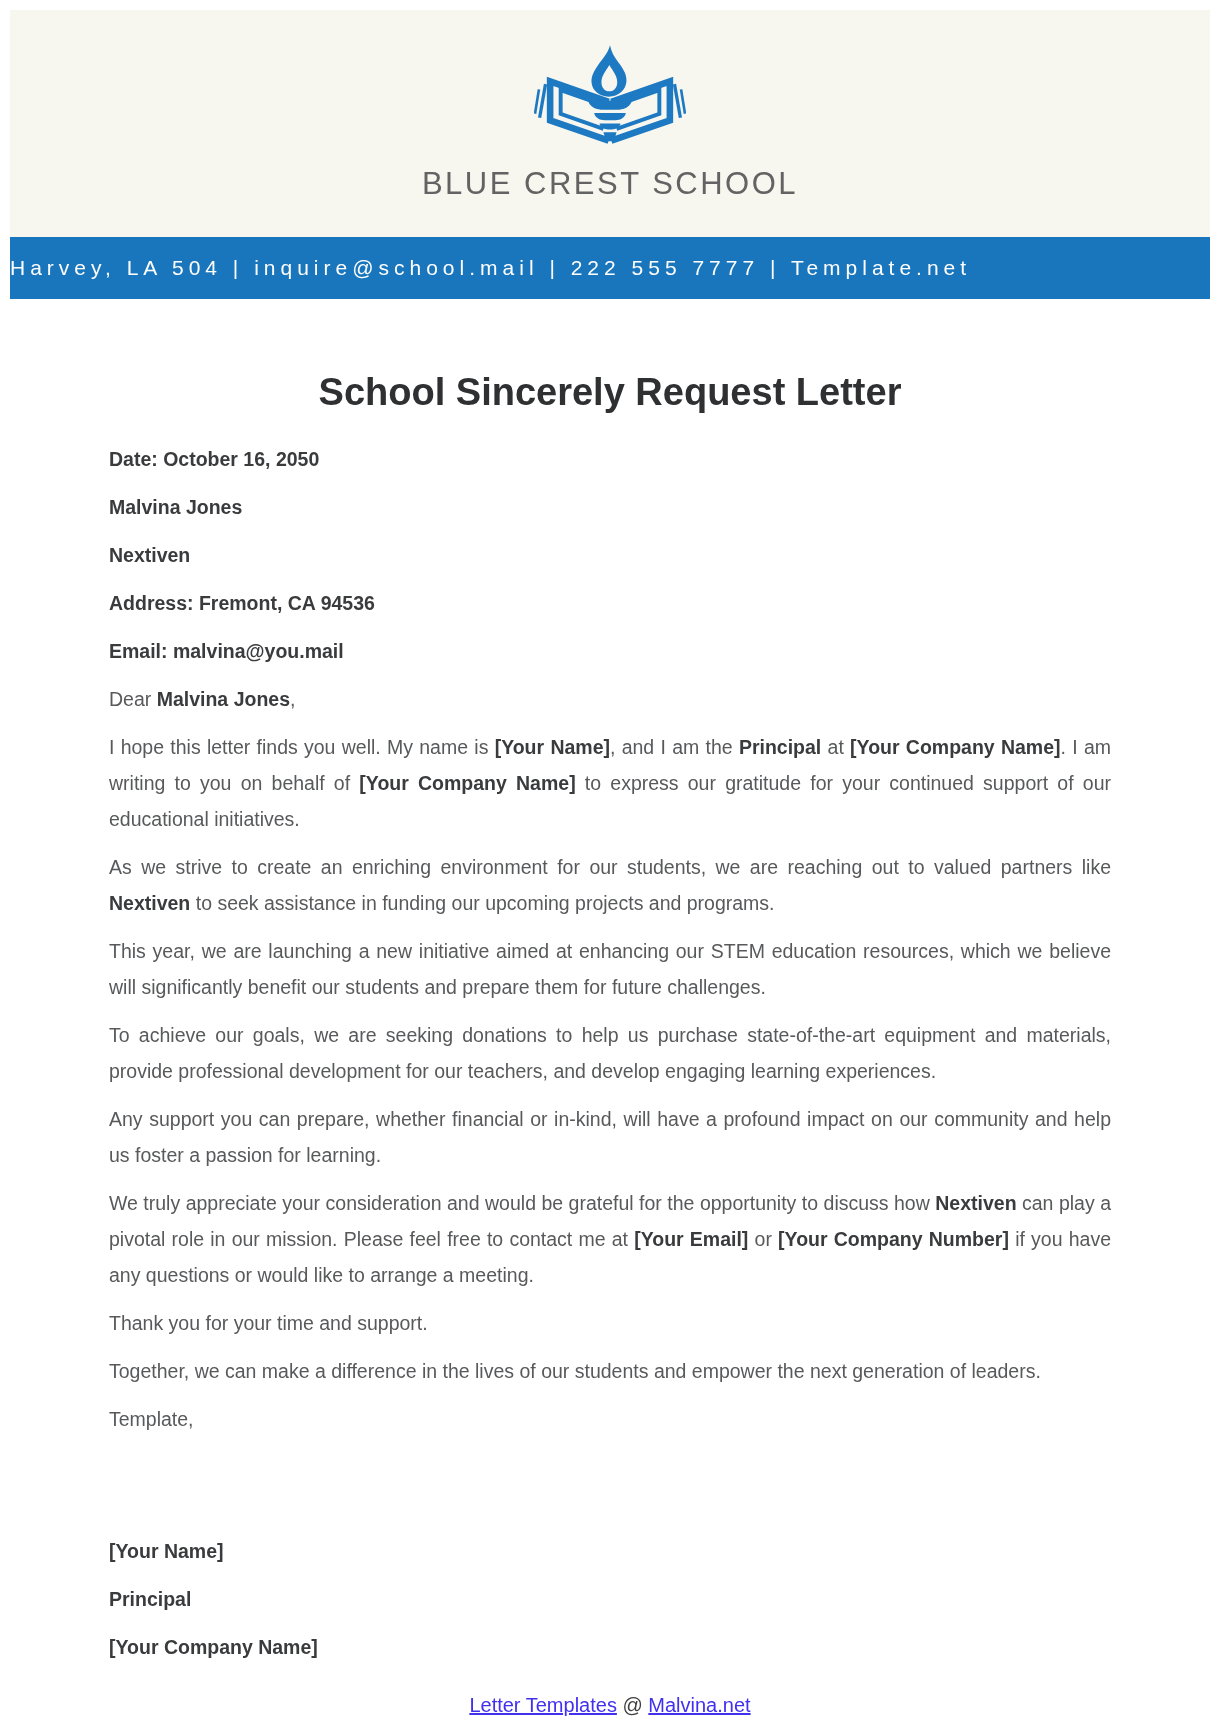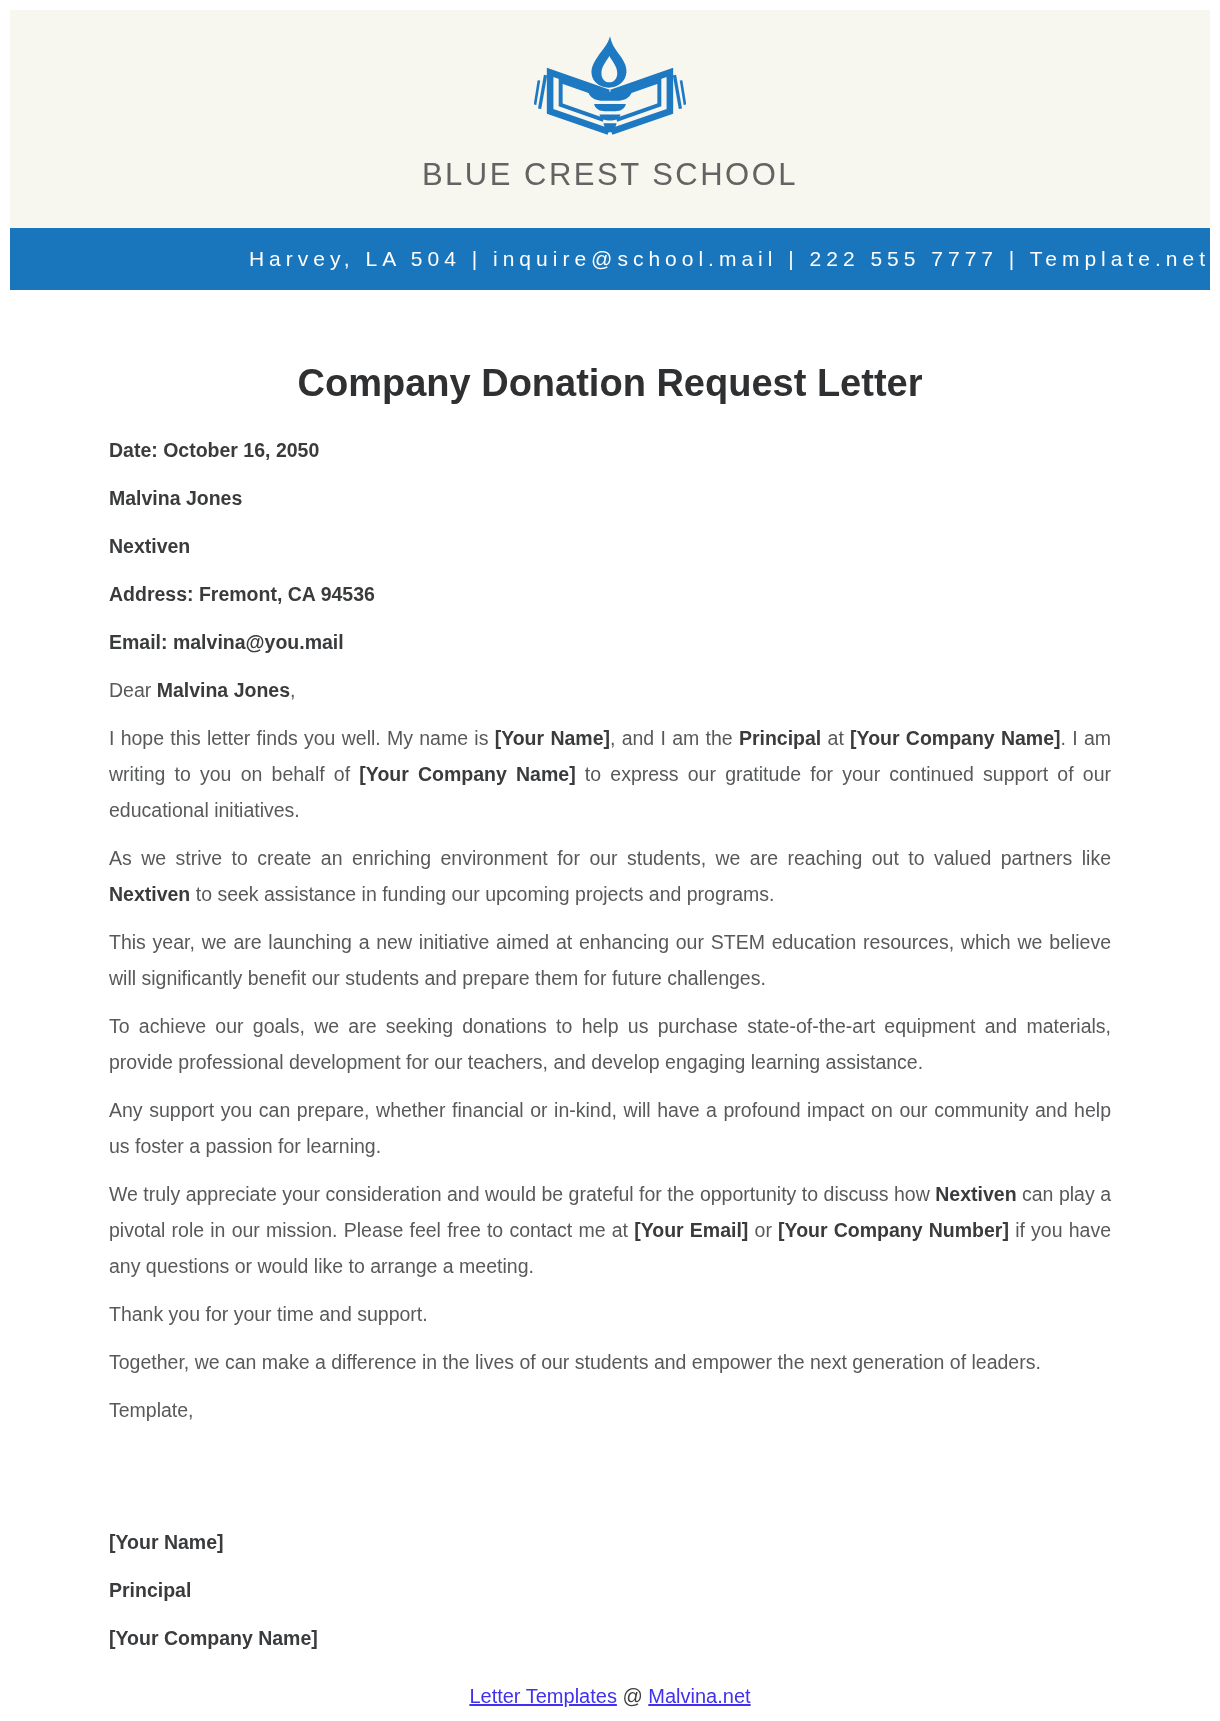--- a/index.html
+++ b/index.html
@@ -10,41 +10,41 @@
     background:#ffffff;
     font-family:"Liberation Sans", sans-serif;
     overflow:hidden;
     box-sizing:border-box;
   }
   
   .header {
     margin:10px 10px 0 10px;
     background:var(--cream);
     text-align:center;
-    padding-top:25px;
+    padding-top:34px;
     height:193px; 
   }
   .logo-wrap { height:112px; display:flex; align-items:flex-start; justify-content:center; }
   .logo-main   { fill:var(--brand-blue); }
   .logo-cut    { fill:var(--cream); }
   .logo-stroke { stroke:var(--brand-blue); fill:none; }
   .school-name {
     margin-top:10px;
     font-size:31px;
     letter-spacing:2.5px;
     color:#636363;
     font-weight:400;
   }
   
   .contact-bar {
     margin:0 10px;
     background:var(--bar-blue);
     height:62px;
     line-height:62px;
-    text-align:right;
+    text-align:left;
     color:#ffffff;
     font-size:21px;
     letter-spacing:5px;
     white-space:nowrap;
   }
   
   .letter { padding:0 97px; color:#58595b; font-size:19.5px; line-height:36px; }
   .letter-title {
     text-align:center;
     font-size:38px;
@@ -88,32 +88,32 @@
         <path class="logo-stroke" stroke-width="5" d="M213 61 L222 112"></path>
         <path class="logo-stroke" stroke-width="4" d="M223 69 L229 106"></path>
       </svg>
     </div>
     <div class="school-name">BLUE CREST SCHOOL</div>
   </div>
 
   <div class="contact-bar">Harvey, LA 504 | inquire@school.mail | 222 555 7777 | Template.net</div>
 
   <div class="letter">
-    <h1 class="letter-title">Company Donation Request Letter</h1>
+    <h1 class="letter-title">School Sincerely Request Letter</h1>
     <div>
         <p class="blk meta"><span class="bold">Date: October 16, 2050</span></p>
         <p class="blk meta"><span class="bold">Malvina Jones</span></p>
         <p class="blk meta"><span class="bold">Nextiven</span></p>
         <p class="blk meta"><span class="bold">Address: Fremont, CA 94536</span></p>
         <p class="blk meta"><span class="bold">Email: malvina@you.mail</span></p>
         <p class="blk line"><span>Dear </span><span class="bold">Malvina Jones</span><span>,</span></p>
         <p class="blk para"><span>I hope this letter finds you well. My name is </span><span class="bold">[Your Name]</span><span>, and I am the </span><span class="bold">Principal</span><span> at </span><span class="bold">[Your Company Name]</span><span>. I am writing to you on behalf of </span><span class="bold">[Your Company Name]</span><span> to express our gratitude for your continued support of our educational initiatives.</span></p>
         <p class="blk para"><span>As we strive to create an enriching environment for our students, we are reaching out to valued partners like </span><span class="bold">Nextiven</span><span> to seek assistance in funding our upcoming projects and programs.</span></p>
         <p class="blk para"><span>This year, we are launching a new initiative aimed at enhancing our STEM education resources, which we believe will significantly benefit our students and prepare them for future challenges.</span></p>
-        <p class="blk para"><span>To achieve our goals, we are seeking donations to help us purchase state-of-the-art equipment and materials, provide professional development for our teachers, and develop engaging learning assistance.</span></p>
+        <p class="blk para"><span>To achieve our goals, we are seeking donations to help us purchase state-of-the-art equipment and materials, provide professional development for our teachers, and develop engaging learning experiences.</span></p>
         <p class="blk para"><span>Any support you can prepare, whether financial or in-kind, will have a profound impact on our community and help us foster a passion for learning.</span></p>
         <p class="blk para"><span>We truly appreciate your consideration and would be grateful for the opportunity to discuss how </span><span class="bold">Nextiven</span><span> can play a pivotal role in our mission. Please feel free to contact me at </span><span class="bold">[Your Email]</span><span> or </span><span class="bold">[Your Company Number]</span><span> if you have any questions or would like to arrange a meeting.</span></p>
         <p class="blk line"><span>Thank you for your time and support.</span></p>
         <p class="blk para"><span>Together, we can make a difference in the lives of our students and empower the next generation of leaders.</span></p>
         <p class="blk line"><span>Template,</span></p>
         <div class="spacer"></div>
         <p class="blk sig"><span class="bold">[Your Name]</span></p>
         <p class="blk sig"><span class="bold">Principal</span></p>
         <p class="blk sig"><span class="bold">[Your Company Name]</span></p>
       </div>

